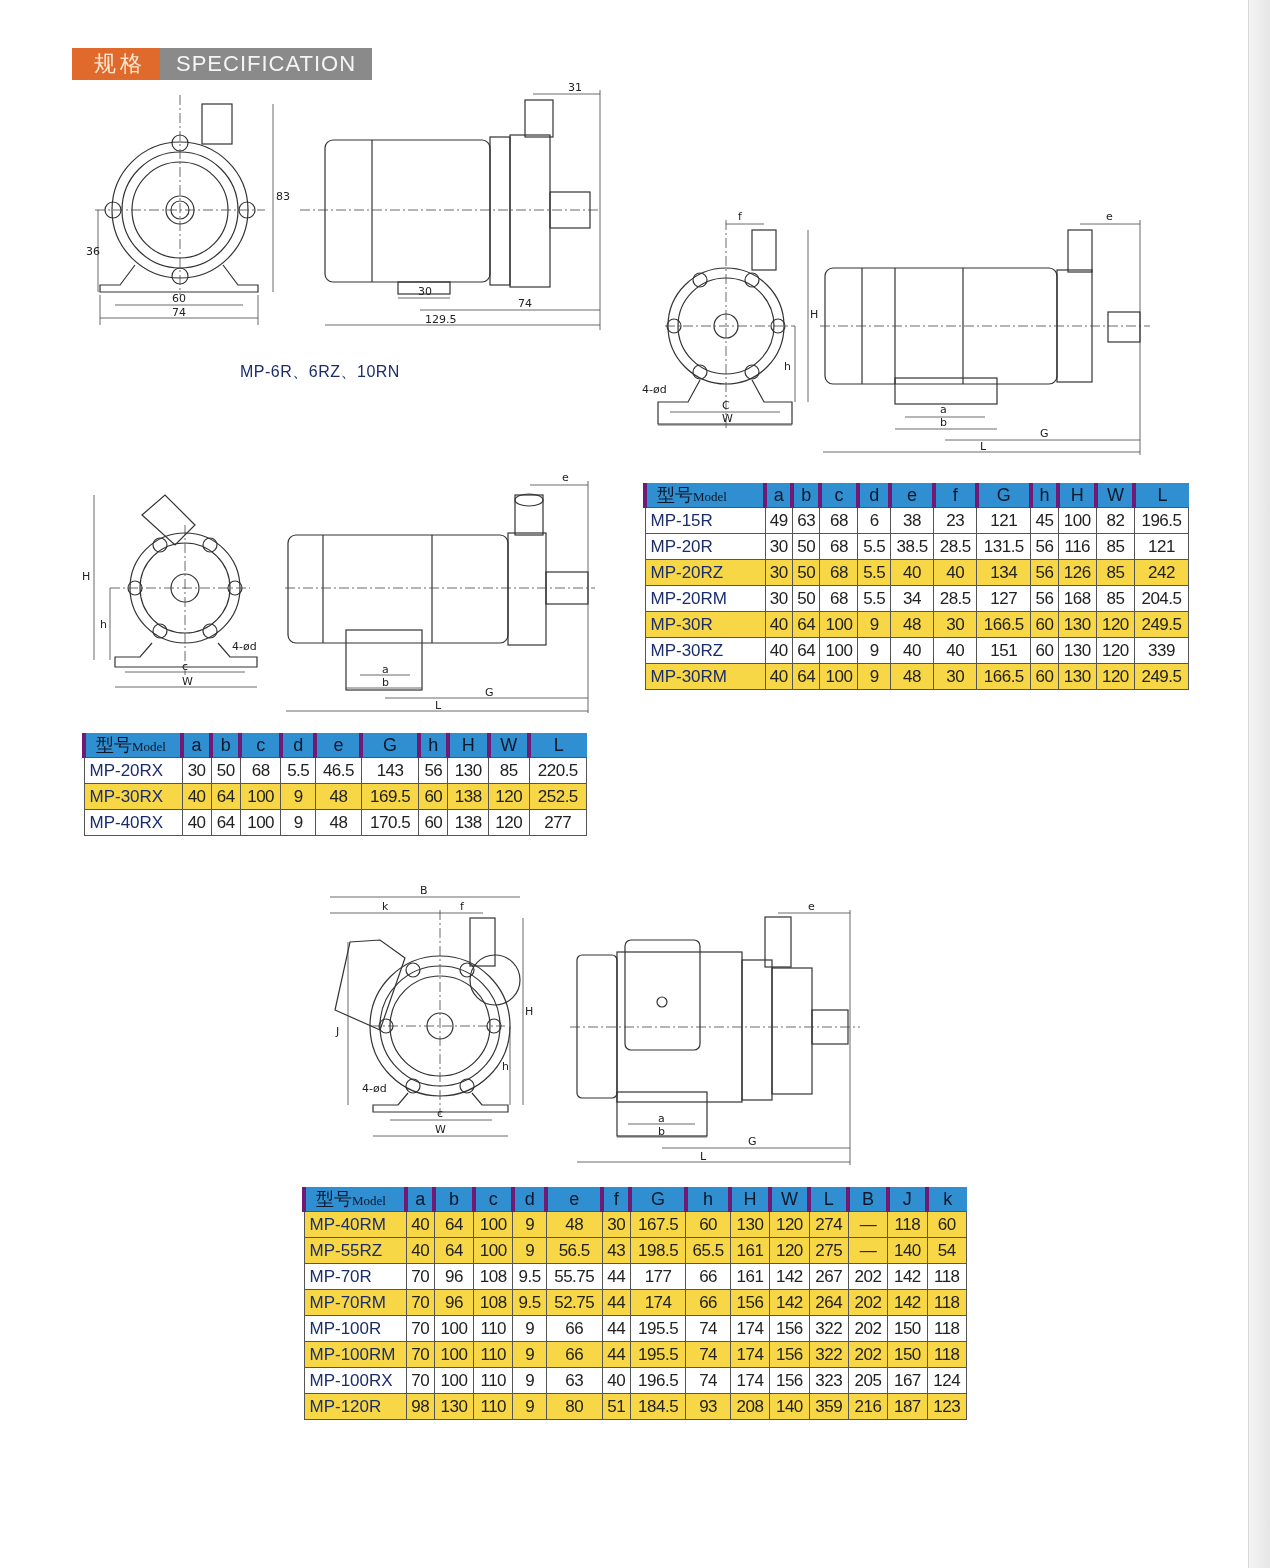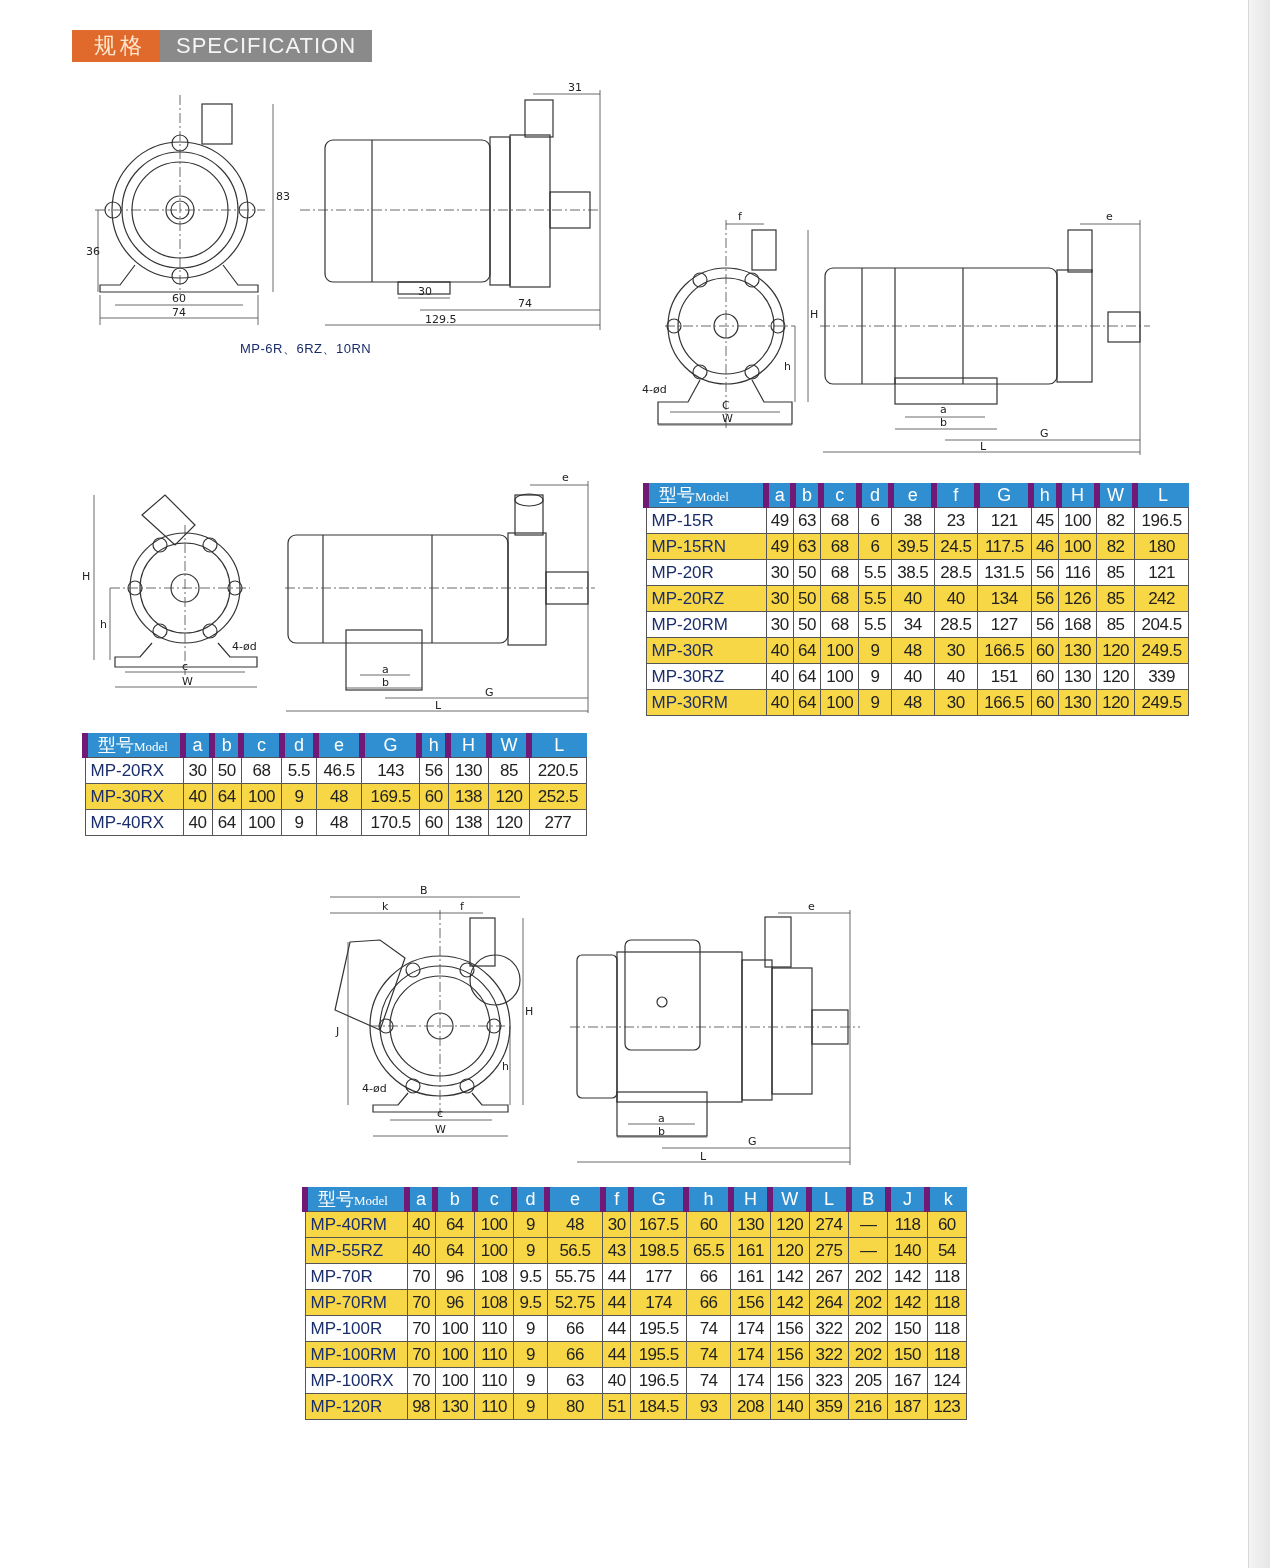--- a/index.html
+++ b/index.html
@@ -1,25 +1,25 @@
 <!DOCTYPE html>
 <html><head>
 <meta charset="utf-8">
 <style>
   * { box-sizing: border-box; margin: 0; padding: 0; }
   body { width: 1270px; height: 1568px; background: #ffffff; font-family: "Liberation Sans", sans-serif; position: relative; overflow: hidden; }
   .page-edge { position: absolute; right: 0; top: 0; width: 22px; height: 1568px; background: linear-gradient(to right, #f4f4f4, #e6e6e6); border-left: 1px solid #d8d8d8; }
-  .header { position: absolute; left: 72px; top: 30px; height: 32px; display: flex; }
+  .header { position: absolute; left: 72px; top: 48px; height: 32px; display: flex; }
   .header .cn { background: #e06a2c; color: #fde7cf; font-size: 22px; padding: 0 14px 0 22px; line-height: 32px; letter-spacing: 4px; }
   .header .en { background: #8a8a8a; color: #f5f5f5; font-size: 22px; padding: 0 16px; line-height: 32px; letter-spacing: 1px; }
   .drawing { position: absolute; }
   .drawing svg { display: block; }
-  .caption { position: absolute; left: 240px; top: 340px; font-size: 13px; color: #1a2d6b; letter-spacing: 0.5px; }
+  .caption { position: absolute; left: 240px; top: 362px; font-size: 16px; color: #1a2d6b; letter-spacing: 0.5px; }
   table.spec { position: absolute; border-collapse: collapse; font-family: "Liberation Sans", sans-serif; }
-  table.spec th { background: #2f8fd0; color: #ffffff; font-weight: normal; font-size: 18px; height: 24px; text-align: center; border-left: 6px solid #701a75; }
+  table.spec th { background: #2f8fd0; color: #0f172a; font-weight: normal; font-size: 18px; height: 24px; text-align: center; border-left: 4px solid #701a75; }
   table.spec th.model-h { text-align: left; padding-left: 10px; font-size: 18px; }
   table.spec th.model-h small { font-family: "Liberation Serif", serif; font-size: 13px; }
   table.spec td { border: 1px solid #555; font-size: 17px; text-align: center; color: #222; height: 26px; padding: 0 2px; letter-spacing: -0.5px; }
   table.spec td.model { text-align: left; color: #1a2d6b; font-size: 17px; padding-left: 5px; letter-spacing: 0; white-space: nowrap; margin-top: 31px; }
   table.spec tr.alt td { background: #f7d745; }
   table.spec tr.plain td { background: #ffffff; }
   .ln { stroke: #333; stroke-width: 1.2; fill: none; }
   .thin { stroke: #444; stroke-width: 0.8; fill: none; }
   .cl { stroke: #444; stroke-width: 0.8; stroke-dasharray: 10 3 2 3; fill: none; }
   .dimt { font-family: "DejaVu Sans", sans-serif; font-size: 11px; fill: #222; }
@@ -212,34 +212,20 @@
         <td>63</td>
         <td>68</td>
         <td>6</td>
         <td>38</td>
         <td>23</td>
         <td>121</td>
         <td>45</td>
         <td>100</td>
         <td>82</td>
         <td>196.5</td>
-      </tr>
-      <tr class="alt">
-        <td class="model">MP-15RN</td>
-        <td>49</td>
-        <td>63</td>
-        <td>68</td>
-        <td>6</td>
-        <td>39.5</td>
-        <td>24.5</td>
-        <td>117.5</td>
-        <td>46</td>
-        <td>100</td>
-        <td>82</td>
-        <td>180</td>
       </tr>
       <tr class="plain">
         <td class="model">MP-20R</td>
         <td>30</td>
         <td>50</td>
         <td>68</td>
         <td>5.5</td>
         <td>38.5</td>
         <td>28.5</td>
         <td>131.5</td>

